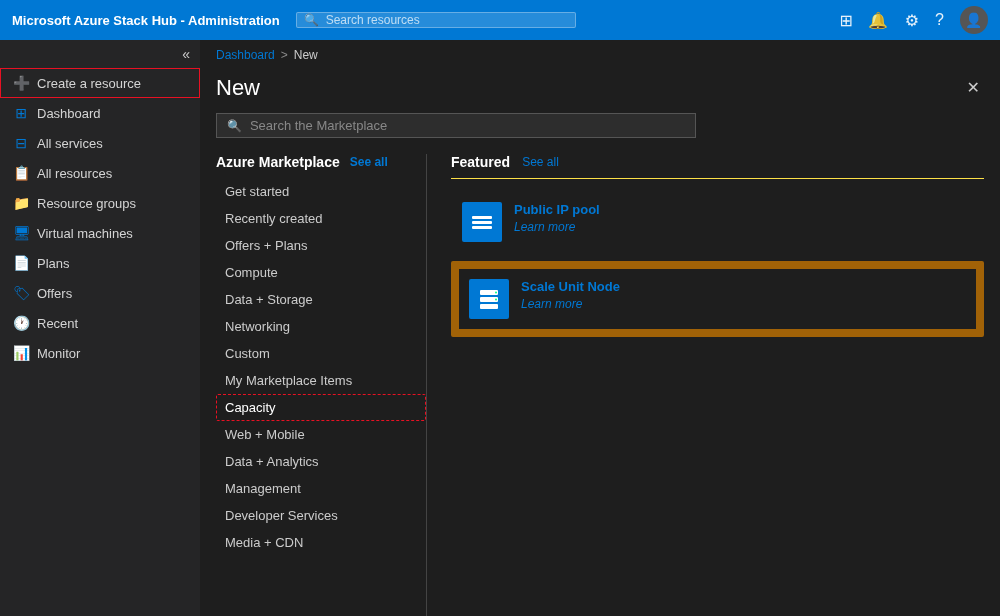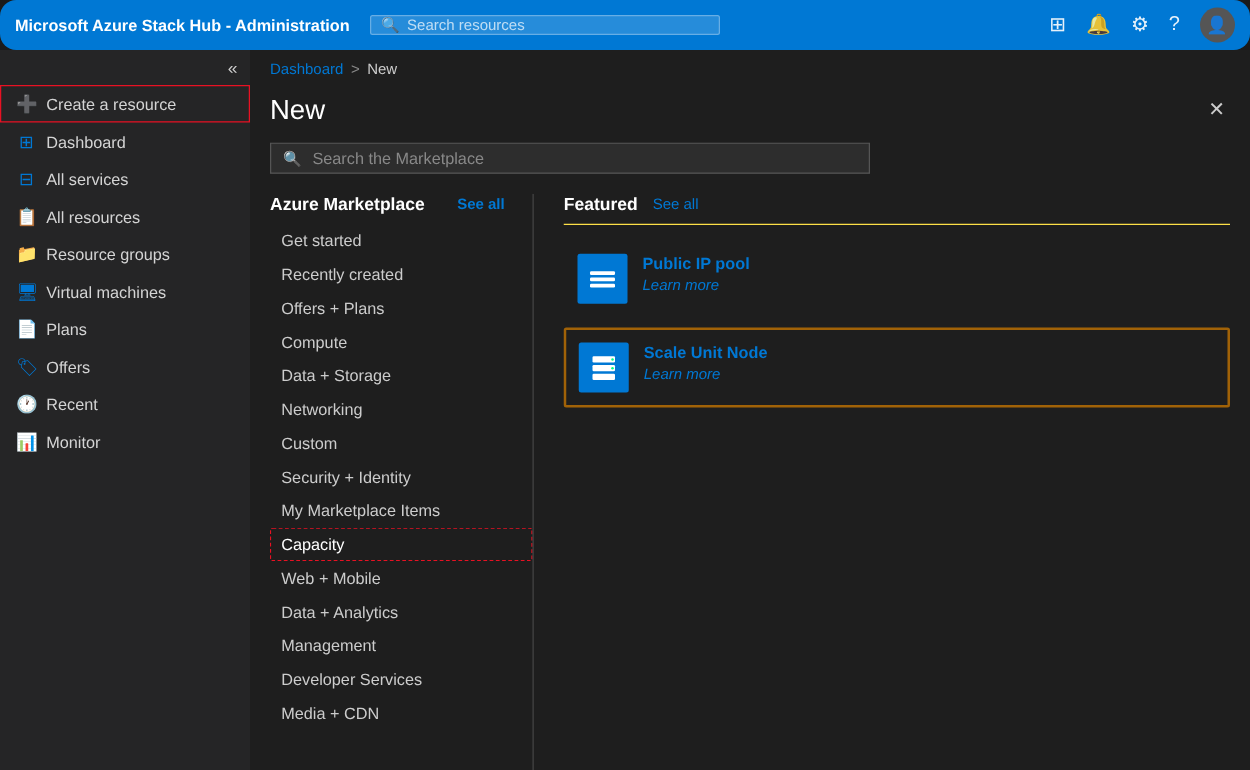--- a/index.html
+++ b/index.html
@@ -6,21 +6,20 @@
     body { font-family: 'Segoe UI', Arial, sans-serif; background: #1a1a1a; color: #fff; width: 1000px; height: 616px; overflow: hidden; font-size: 13px; }
 
     
     .topbar {
       background: #0078d4;
       height: 40px;
       display: flex;
       align-items: center;
       padding: 0 12px;
       gap: 8px;
-      border-radius: 13px;
     }
     .topbar-title {
       color: #fff;
       font-size: 13px;
       font-weight: 600;
       flex: 0 0 auto;
     }
     .topbar-search {
       flex: 1;
       max-width: 280px;
@@ -206,21 +205,21 @@
       width: 210px;
       flex-shrink: 0;
     }
     .section-title {
       font-size: 14px;
       font-weight: 600;
       color: #fff;
       margin-bottom: 8px;
       display: flex;
       align-items: center;
-      gap: 26px;
+      gap: 10px;
     }
     .see-all-link {
       font-size: 12px;
       color: #0078d4;
       cursor: pointer;
     }
     .marketplace-nav-item {
       padding: 5px 8px;
       cursor: pointer;
       color: #ccc;
@@ -257,21 +256,21 @@
       display: flex;
       align-items: flex-start;
       gap: 12px;
       padding: 10px;
       cursor: pointer;
       border-radius: 2px;
       border: 1px solid transparent;
       margin-bottom: 8px;
     }
     .featured-item.highlighted-item {
-      border: 2px solid #a16207;
+      border: 8px solid #a16207;
       background: #1e1e1e;
     }
     .featured-icon {
       width: 40px;
       height: 40px;
       background: #0078d4;
       display: flex;
       align-items: center;
       justify-content: center;
       flex-shrink: 0;
@@ -395,21 +394,20 @@
             <span class="see-all-link">See all</span>
           </div>
 
           <div class="marketplace-nav-item">Get started</div>
           <div class="marketplace-nav-item">Recently created</div>
           <div class="marketplace-nav-item">Offers + Plans</div>
           <div class="marketplace-nav-item">Compute</div>
           <div class="marketplace-nav-item">Data + Storage</div>
           <div class="marketplace-nav-item">Networking</div>
           <div class="marketplace-nav-item">Custom</div>
-          <div class="marketplace-nav-item">Security + Identity</div>
           <div class="marketplace-nav-item">My Marketplace Items</div>
           <div class="marketplace-nav-item selected-item">Capacity</div>
           <div class="marketplace-nav-item">Web + Mobile</div>
           <div class="marketplace-nav-item">Data + Analytics</div>
           <div class="marketplace-nav-item">Management</div>
           <div class="marketplace-nav-item">Developer Services</div>
           <div class="marketplace-nav-item">Media + CDN</div>
         </div>
 
         <div class="marketplace-right">

